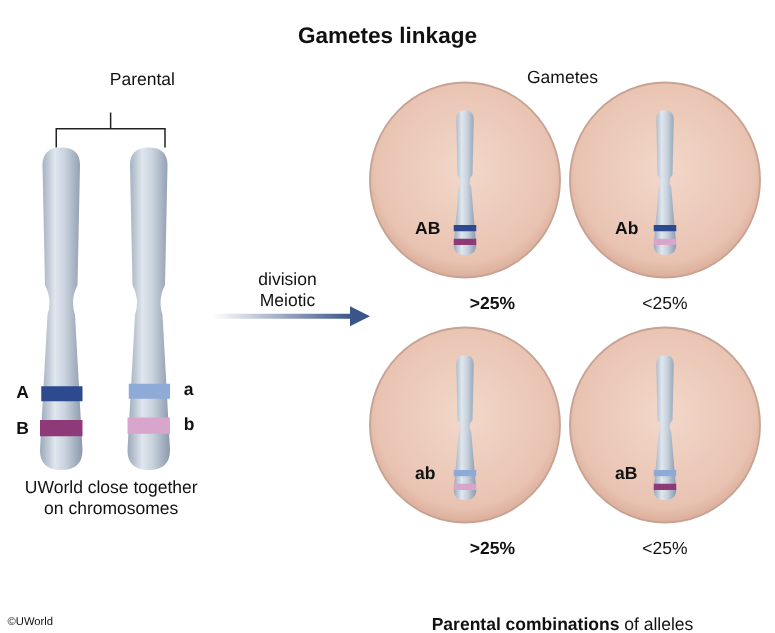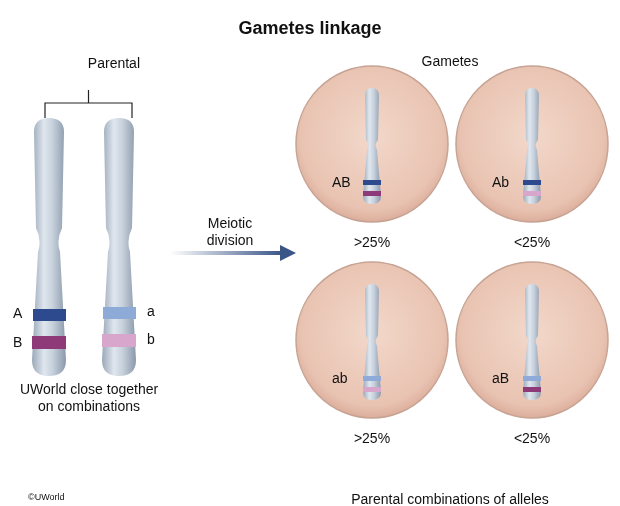--- a/index.html
+++ b/index.html
@@ -1,20 +1,20 @@
 <!DOCTYPE html>
 <html><head>
 <meta charset="utf-8">
 <style>
   html, body { margin:0; padding:0; background:#ffffff; }
   body { width:620px; height:506px; position:relative; overflow:hidden; font-family:"Liberation Sans", sans-serif; color:#111; }
   .abs { position:absolute; }
   .title { left:0; width:620px; top:18px; text-align:center; font-weight:bold; font-size:18px; }
   .lbl { font-size:14px; text-align:center; line-height:17px; }
-  .bold { font-weight:normal; }
+  .bold { font-weight:bold;text-align:right; }
   svg { position:absolute; left:0; top:0; }
 </style>
 </head>
 <body>
 
 <svg width="620" height="506" viewBox="0 0 620 506">
   <defs>
     <linearGradient id="chromGrad" x1="0" x2="1" y1="0" y2="0">
       <stop offset="0" stop-color="#9aa8b8"></stop>
       <stop offset="0.35" stop-color="#dfe6ee"></stop>
@@ -88,38 +88,38 @@
   <div>Parental</div>
 </div>
 
 <div class="abs lbl bold" style="left:13px;top:305px;">A</div>
 <div class="abs lbl bold" style="left:13px;top:334px;">B</div>
 <div class="abs lbl bold" style="left:147px;top:303px;">a</div>
 <div class="abs lbl bold" style="left:147px;top:331px;">b</div>
 
 <div class="abs lbl" style="left:0px;width:178px;top:381px;">
   <div>UWorld close together</div>
-  <div>on combinations</div>
+  <div>on chromosomes</div>
 </div>
 
 <div class="abs lbl" style="left:190px;width:80px;top:215px;">
+  <div>division</div>
   <div>Meiotic</div>
-  <div>division</div>
 </div>
 
 <div class="abs lbl" style="left:400px;width:100px;top:53px;">Gametes</div>
 
 <div id="gamete-labels">
     <div class="abs lbl bold" style="left: 332px; top: 174px;">AB</div>
     <div class="abs lbl bold" style="left: 332px; width: 80px; top: 234px;">&gt;25%</div>
     <div class="abs lbl bold" style="left: 492px; top: 174px;">Ab</div>
     <div class="abs lbl" style="left: 492px; width: 80px; top: 234px;">&lt;25%</div>
     <div class="abs lbl bold" style="left: 332px; top: 370px;">ab</div>
     <div class="abs lbl bold" style="left: 332px; width: 80px; top: 430px;">&gt;25%</div>
     <div class="abs lbl bold" style="left: 492px; top: 370px;">aB</div>
     <div class="abs lbl" style="left: 492px; width: 80px; top: 430px;">&lt;25%</div>
   </div>
 
 <div class="abs lbl" style="left:300px;width:300px;top:491px;">
   <div><span class="bold">Parental combinations</span><span> of alleles</span></div>
 </div>
 
-<div class="abs" style="left:6px;top:492px;font-size:9px;margin-left:22px;">©UWorld</div>
+<div class="abs" style="left:6px;top:492px;font-size:9px;">©UWorld</div>
 
 </body></html>

